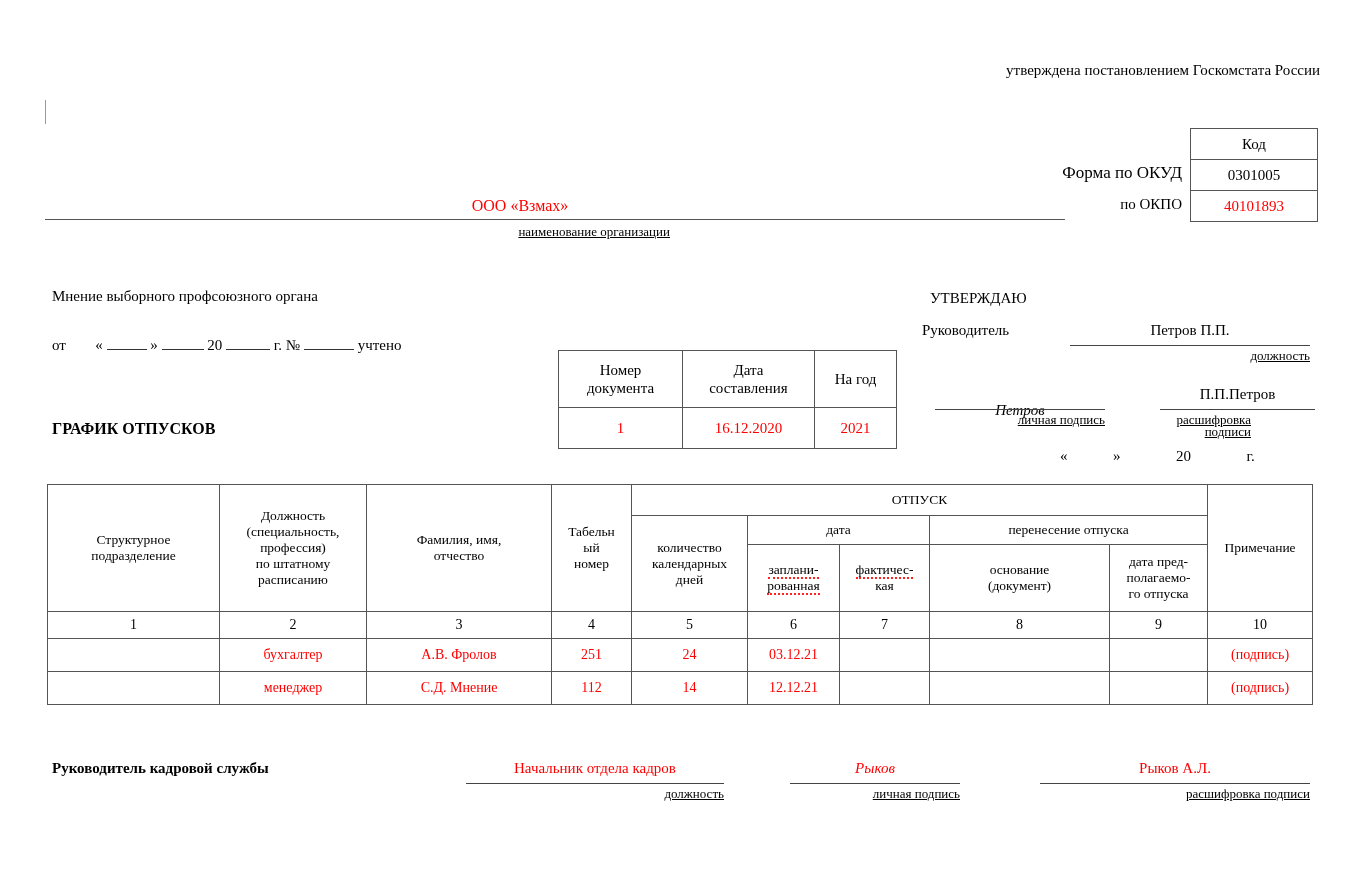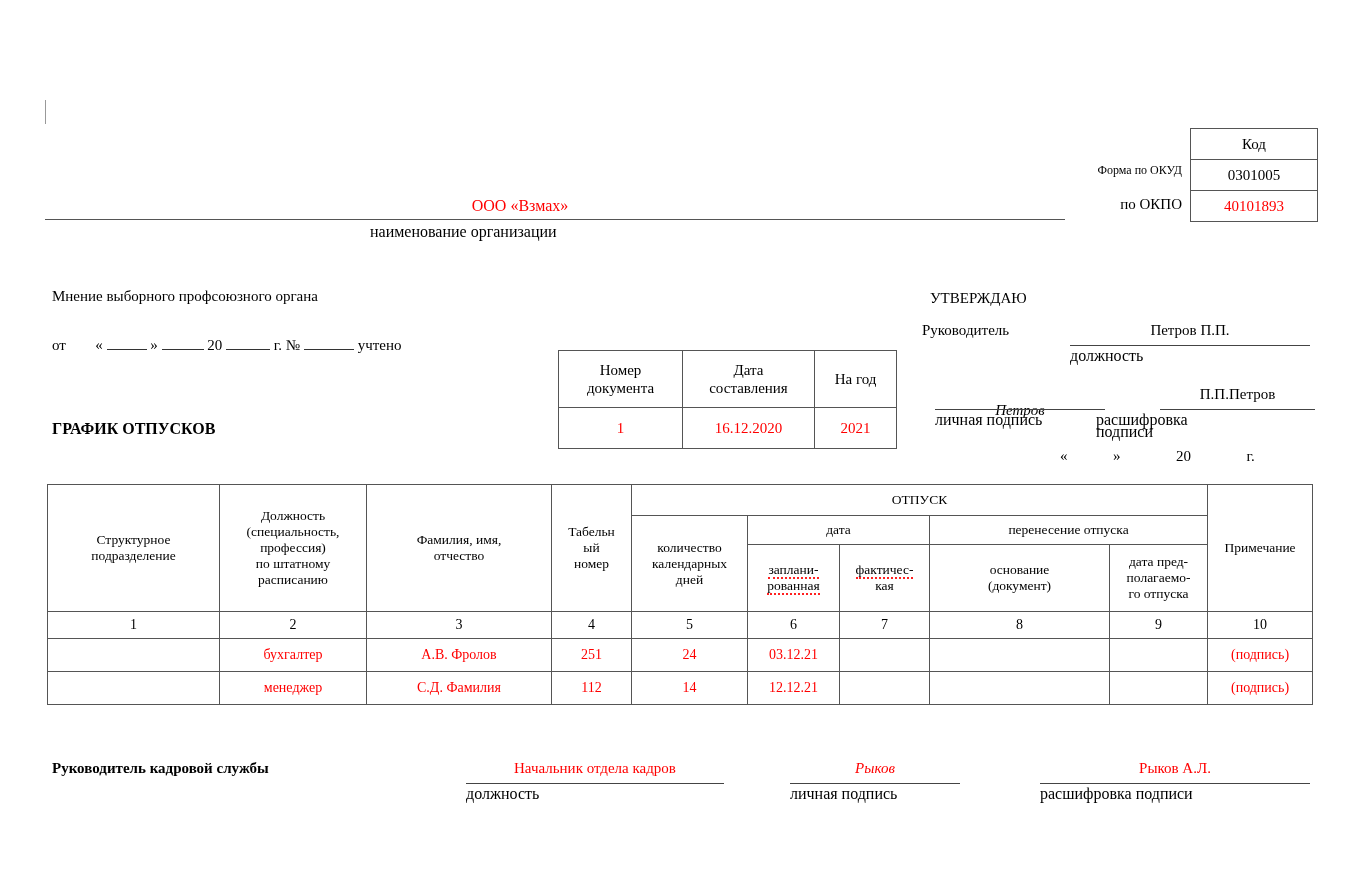--- a/index.html
+++ b/index.html
@@ -16,24 +16,25 @@
     font-size: 15px;
     overflow: hidden;
   }
   .abs { position: absolute; }
   .red { color: #ff0000; }
   .ctr { text-align: center; }
   .rt  { text-align: right; }
   .bold { font-weight: bold; }
   .ital { font-style: italic; }
   .small-cap {
-    font-size: 16px;
-    text-align: left;
+    font-size: 13px;
+    text-align: right;
     line-height: 12px;
     color: #000;
+    text-decoration: underline;
   }
   .hdr-line {
     font-size: 15px;
     line-height: 20px;
     text-align: right;
     white-space: nowrap;
   }
   .rule {
     position: absolute;
     background: #555;
@@ -92,23 +93,24 @@
     border-bottom: 1px solid #333;
     height: 14px;
   }
 </style>
 </head>
 <body>
 
 <div class="vtick" style="left:45px; top:100px; height:24px;"></div>
 
 <div class="abs" style="left:820px; top:60px; width:500px;">
+  <div class="hdr-line">утверждена постановлением Госкомстата России</div>
 </div>
 
-<div class="abs rt" style="left:950px; top:163px; width:232px; font-size:12px;text-align:right;">Форма по ОКУД</div>
+<div class="abs rt" style="left:950px; top:163px; width:232px; font-size:17px;text-align:right;">Форма по ОКУД</div>
 <div class="abs rt" style="left:950px; top:196px; width:232px; font-size:15px;">по ОКПО</div>
 
 <table class="grid" id="code-table" style="position:absolute; left:1190px; top:128px;">
   <tbody>
       <tr>
     <td>Код</td>
   </tr>
   <tr>
     <td>0301005</td>
   </tr>
@@ -280,21 +282,21 @@
     <td class="red">24</td>
     <td class="red">03.12.21</td>
     <td class="red"></td>
     <td class="red"></td>
     <td class="red"></td>
     <td class="red">(подпись)</td>
   </tr>
   <tr class="datarow">
     <td class="red"></td>
     <td class="red">менеджер</td>
-    <td class="red">С.Д. Фамилия</td>
+    <td class="red">С.Д. Мнение</td>
     <td class="red">112</td>
     <td class="red">14</td>
     <td class="red">12.12.21</td>
     <td class="red"></td>
     <td class="red"></td>
     <td class="red"></td>
     <td class="red">(подпись)</td>
   </tr>
 </tbody>
   </table>

